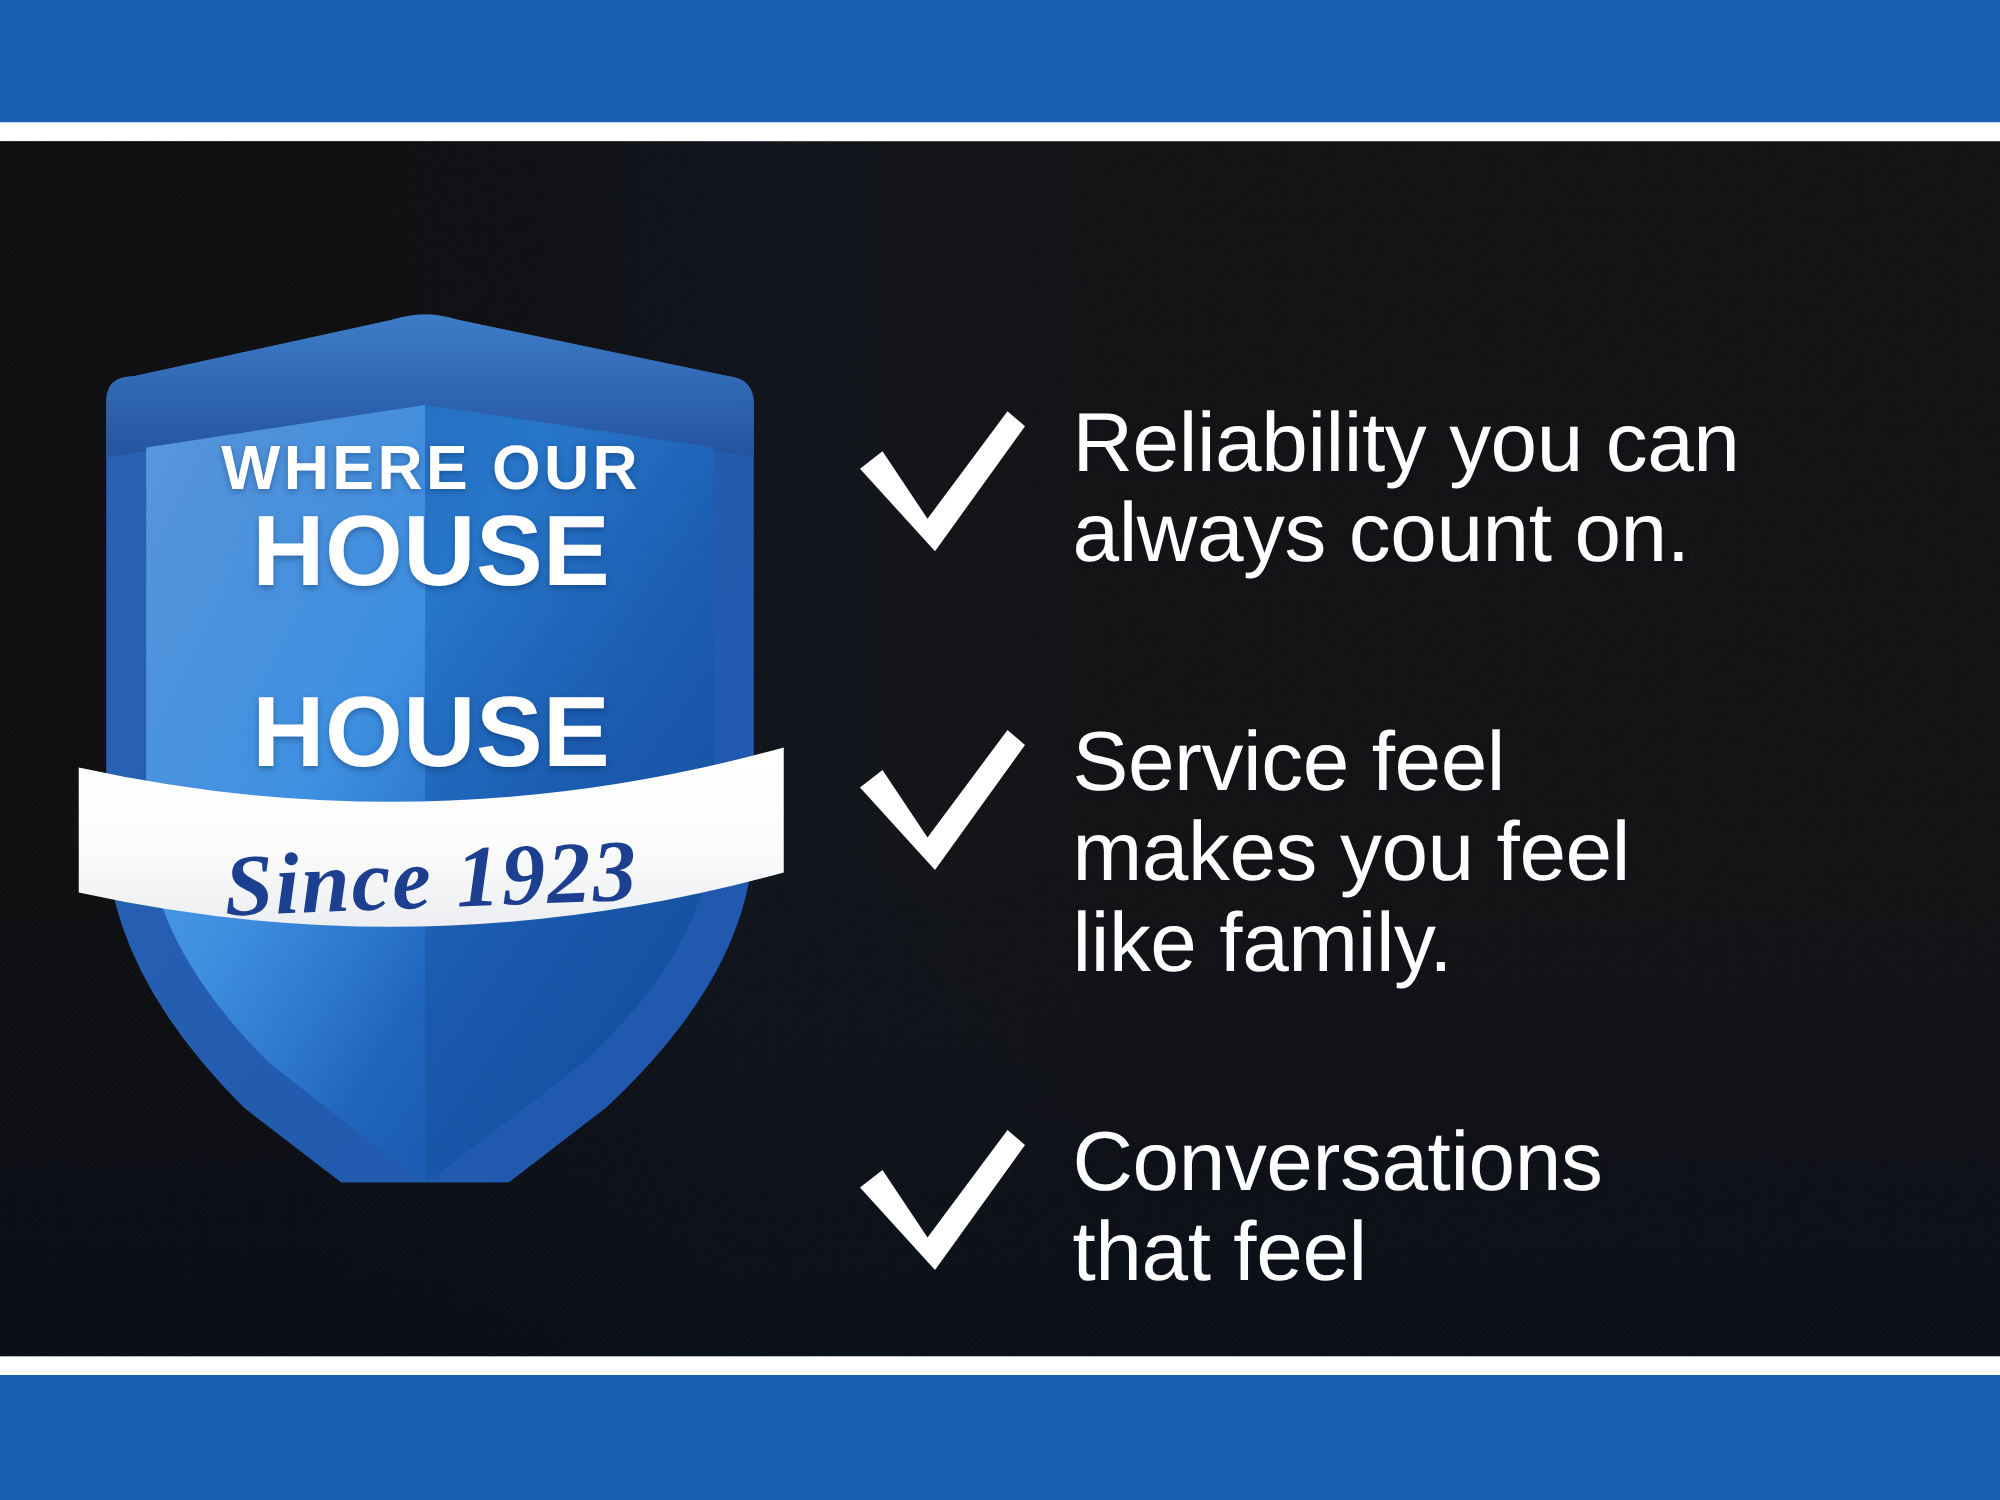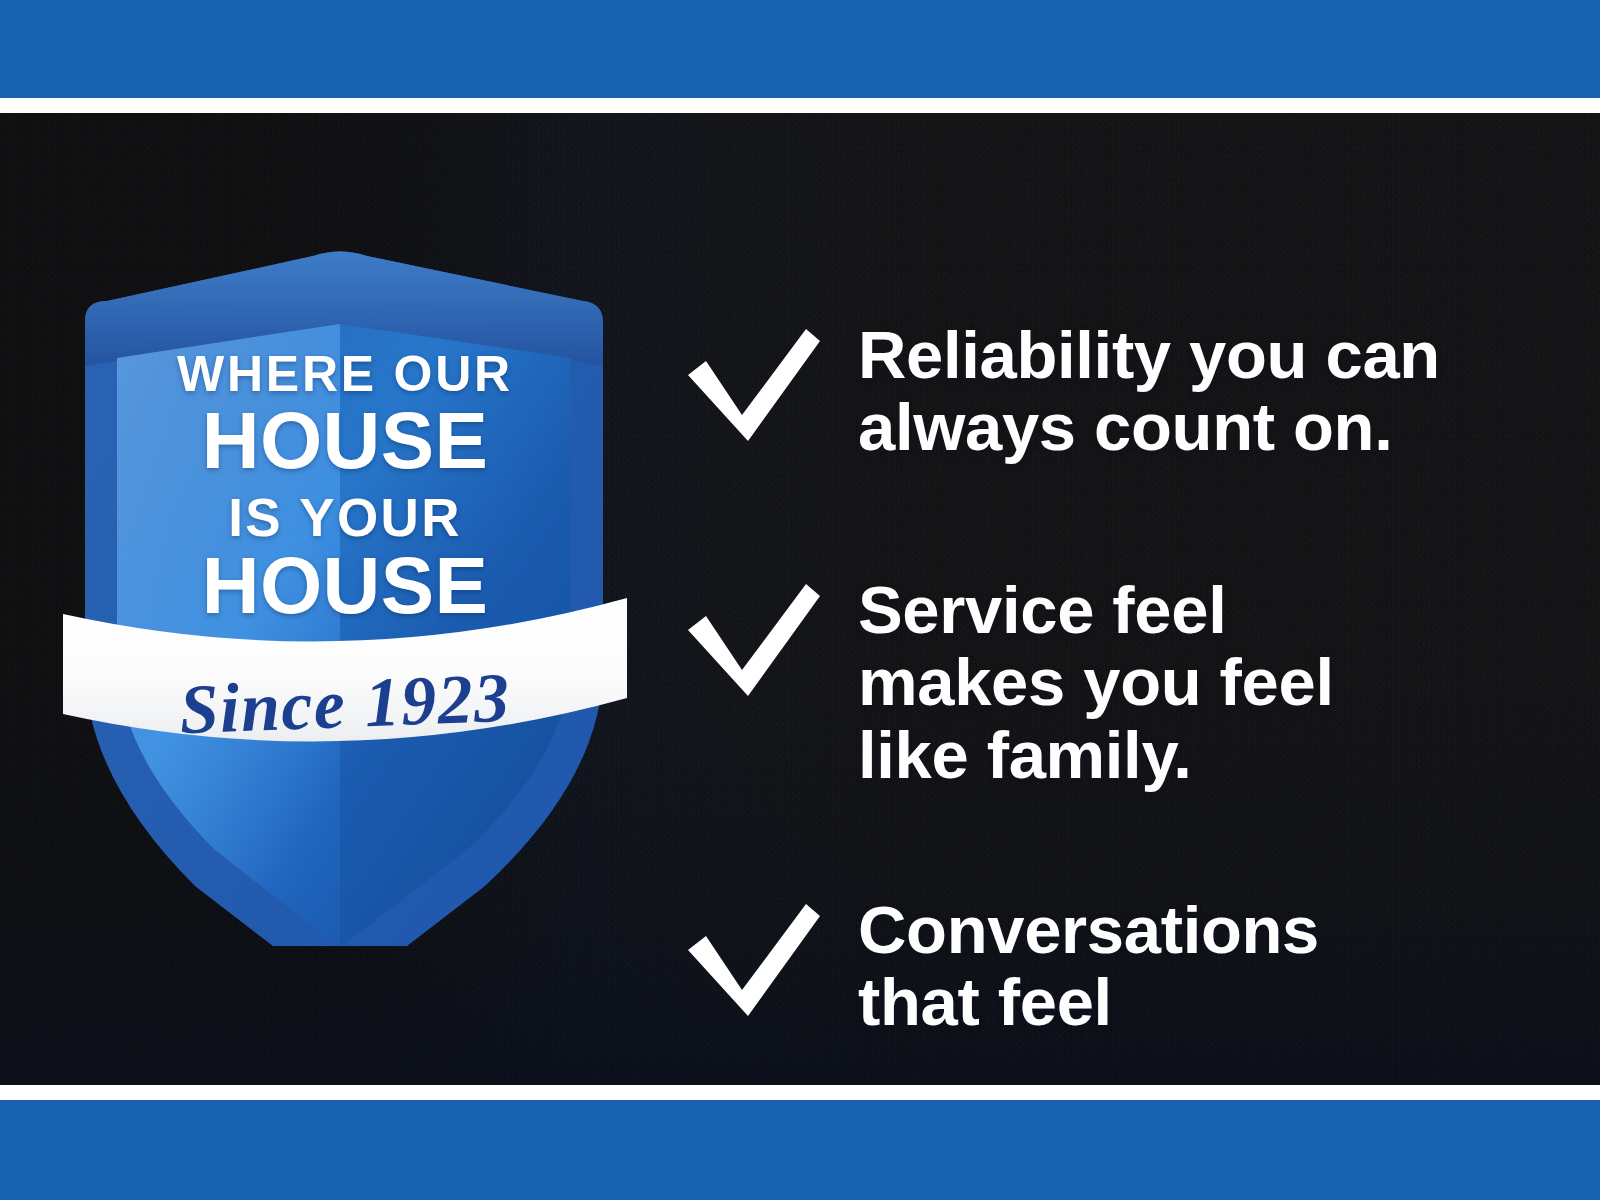--- a/index.html
+++ b/index.html
@@ -55,21 +55,21 @@
   #t-since{position:absolute;left:0;top:418px;width:580px;text-align:center;
            color:#1d3f8f;font-family:"Liberation Serif",serif;font-style:italic;
            font-weight:bold;font-size:70px;letter-spacing:.02em;transform:rotate(-2.2deg);}
 
   
   #bullets{position:absolute;left:660px;top:115px;width:900px;height:972px;}
   .bullet{position:absolute;left:0;width:900px;}
   #b1{top:95px;} #b2{top:350px;} #b3{top:670px;}
   .chk{position:absolute;left:20px;top:0;width:140px;height:125px;}
   .btext{position:absolute;left:198px;top:-4px;width:700px;color:#fefefe;
-         font-family:"Liberation Sans",sans-serif;font-weight:bold;
+         font-family:"Liberation Sans",sans-serif;font-weight:normal;
          font-size:67px;line-height:1.08;letter-spacing:-.005em;
          text-shadow:0 2px 6px rgba(4,18,40,.30);}
   .btext span{display:block;}
 </style>
 </head>
 <body>
 
 <div id="banner">
 
   <div class="band" id="band-top"></div>
@@ -122,21 +122,20 @@
 
         <path d="M62 112 L285 78 L285 700 L278 696 L160 604 Q62 506 62 410 Z" fill="url(#gHi)"></path>
 
         <path d="M285 78 L516 112 L516 410 Q516 506 412 604 L292 696 L285 700 Z" fill="#0f3f86" opacity=".22"></path>
 
         <path d="M8 368 Q290 430 572 352 L572 452 Q290 530 8 468 Z" fill="url(#gRib)"></path>
       </svg>
 
       <div class="shieldtxt" id="t-where">WHERE OUR</div>
       <div class="shieldtxt" id="t-house1">HOUSE</div>
-      <div class="shieldtxt" id="t-isyour">IS YOUR</div>
       <div class="shieldtxt" id="t-house2">HOUSE</div>
       <div id="t-since">Since 1923</div>
     </div>
 
     <div id="bullets">
 
       <div class="bullet" id="b1">
         <svg class="chk" viewBox="0 0 140 125">
           <path d="M8 52 L26 38 L62 92 L126 6 L140 18 L68 118 Z" fill="#ffffff"></path>
         </svg>

